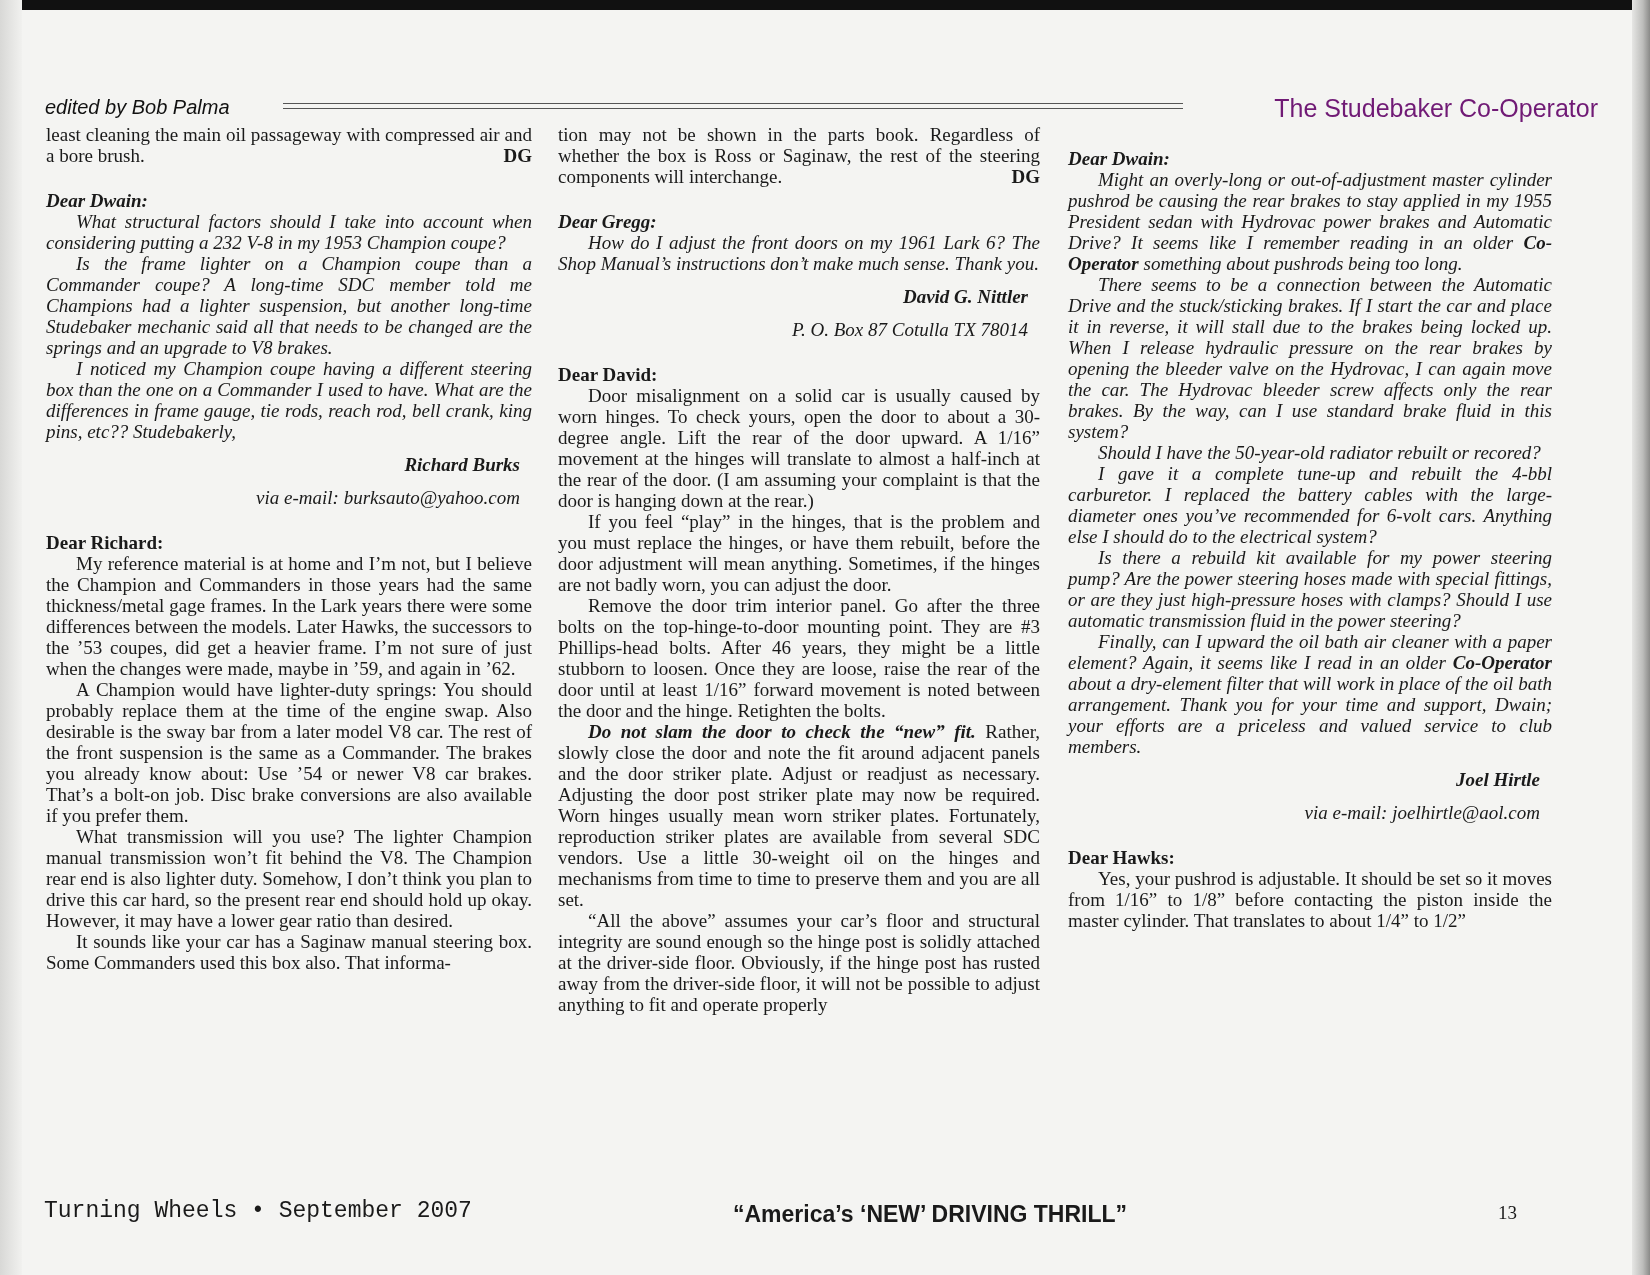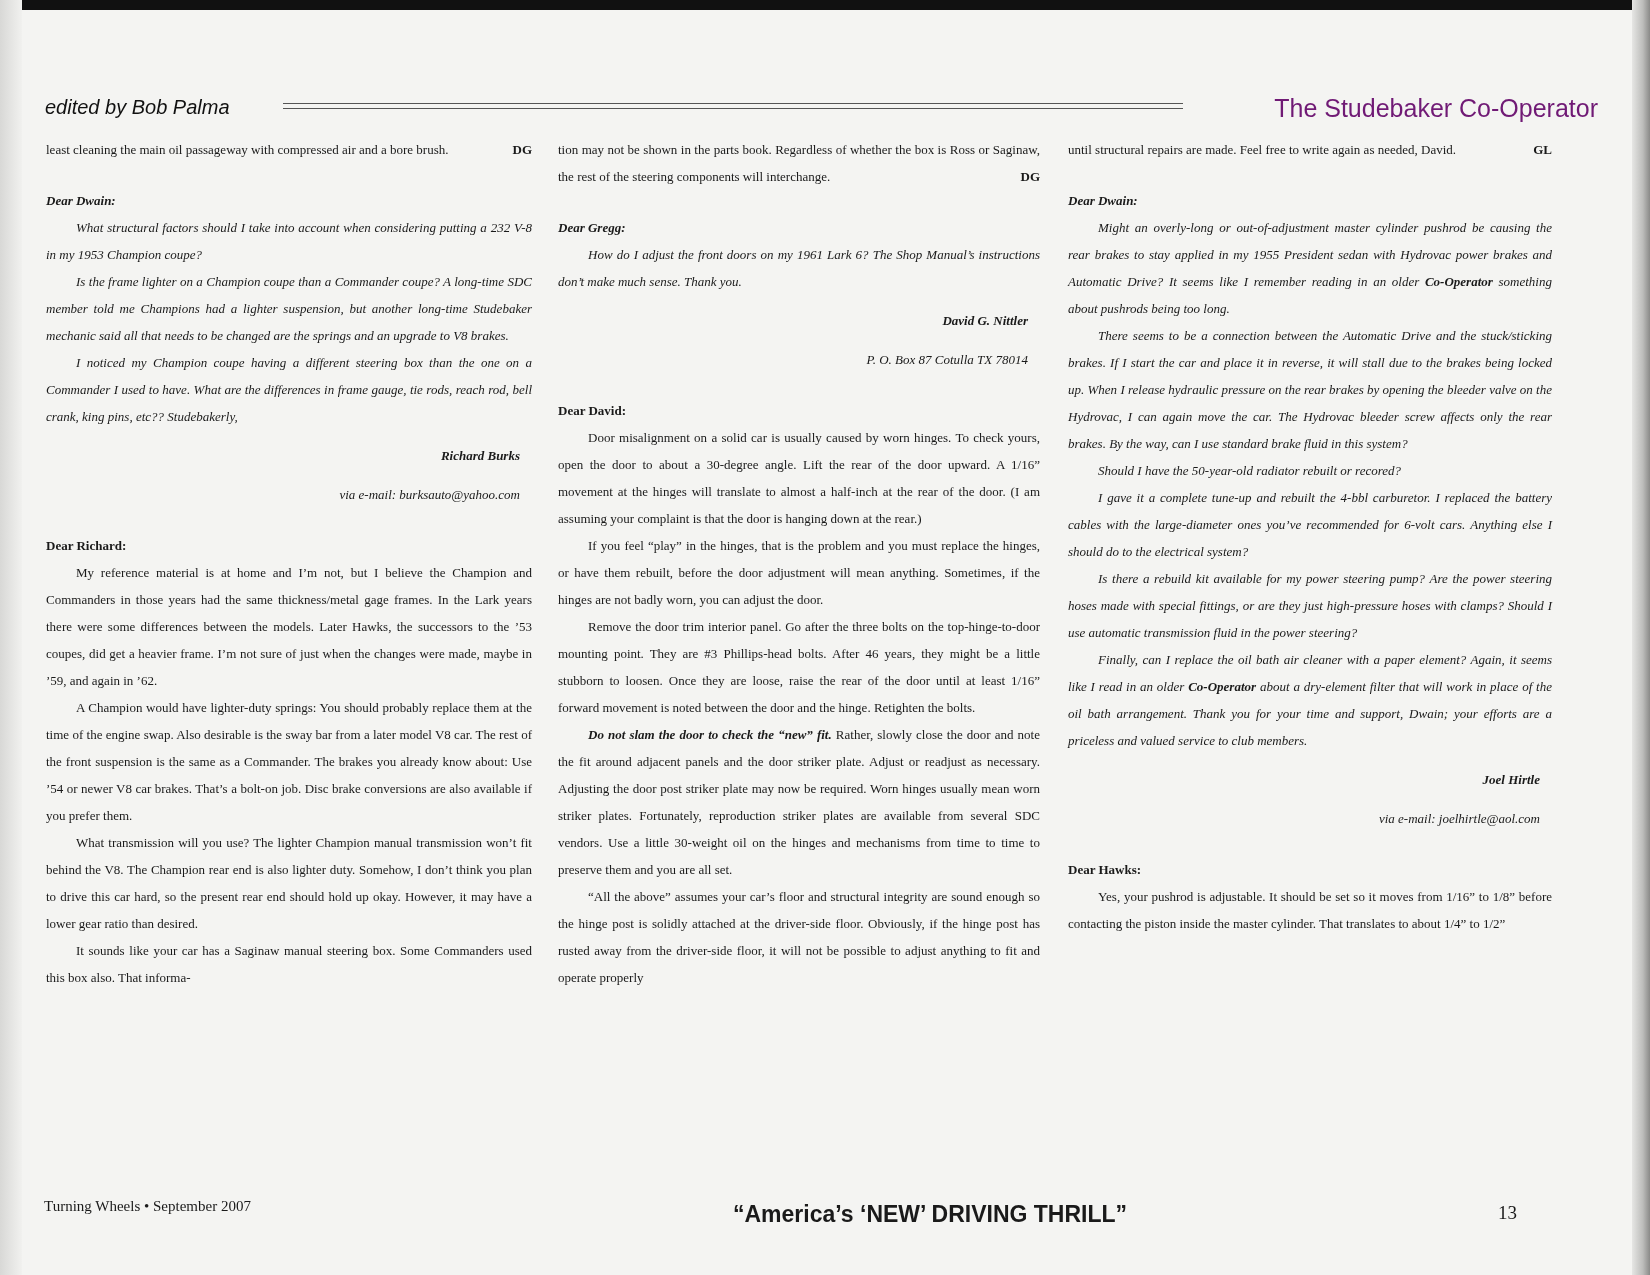--- a/index.html
+++ b/index.html
@@ -13,36 +13,36 @@
   .rightedge { position:absolute; right:0; top:0; width:18px; height:1275px;
     background:linear-gradient(to right, #e6e6e4, #bdbdbb 60%, #8a8a88); }
   .leftedge { position:absolute; left:0; top:0; width:22px; height:1275px;
     background:linear-gradient(to right, #d8d8d6, #f1f1ef); }
   .header-left { position:absolute; left:45px; top:96px;
     font-family:"Liberation Sans", sans-serif; font-size:20px; color:#111;font-style:italic; }
   .header-rule { position:absolute; left:283px; top:103px; width:900px; height:6px;
     border-top:1px solid #555; border-bottom:1px solid #555; box-sizing:border-box; }
   .header-right { position:absolute; right:52px; top:94px;
     font-family:"Liberation Sans", sans-serif; font-size:25px; color:#701a75; }
-  .col { position:absolute; top:136px; font-size:13px; line-height:27px; text-align:justify; }
+  .col { position:absolute; top:124px; font-size:19px; line-height:21px; text-align:justify; }
   .col1 { left:46px; width:486px; }
   .col2 { left:558px; width:482px; }
   .col3 { left:1068px; width:484px; }
   .p { margin:0; text-indent:30px; }
   .p.noind { text-indent:0; }
   .salute { margin:24px 0 0 0; font-weight:bold; }
   .salute.it { font-style:italic; }
   .q { font-style:italic; }
   .sig { text-align:right; margin:12px; }
   .sig-name { font-weight:bold; font-style:italic; }
   .sig-addr { font-style:italic; }
   .initials { float:right; font-weight:bold; }
   b.em { font-weight:bold; font-style:italic; }
   .footer-left { position:absolute; left:44px; top:1198px;
-    font-family:Liberation Serif, serif; font-size:15px; }
+    font-family:Liberation Mono, monospace; font-size:23px; }
   .footer-center { position:absolute; left:733px; top:1201px;
     font-family:"Liberation Sans", sans-serif; font-weight:bold; font-size:23px; }
   .footer-right { position:absolute; left:1498px; top:1202px; font-size:19px; }
 </style>
 </head>
 <body>
 
 <div class="topband"></div>
 <div class="leftedge"></div>
 <div class="rightedge"></div>
@@ -80,31 +80,27 @@
   <p class="sig sig-addr">P. O. Box 87 Cotulla TX 78014</p>
   <p class="salute">Dear David:</p>
   <p class="p"><span>Door misalignment on a solid car is usually caused by worn hinges. To check yours, open the door to about a 30-degree angle. Lift the rear of the door upward. A </span><span>1/16”</span><span> movement at the hinges will translate to almost a half-inch at the rear of the door. (I am assuming your complaint is that the door is hanging down at the rear.)</span></p>
   <p class="p">If you feel “play” in the hinges, that is the problem and you must replace the hinges, or have them rebuilt, before the door adjustment will mean anything. Sometimes, if the hinges are not badly worn, you can adjust the door.</p>
   <p class="p"><span>Remove the door trim interior panel. Go after the three bolts on the top-hinge-to-door mounting point. They are #3 Phillips-head bolts. After 46 years, they might be a little stubborn to loosen. Once they are loose, raise the rear of the door until at least </span><span>1/16”</span><span> forward movement is noted between the door and the hinge. Retighten the bolts.</span></p>
   <p class="p"><b class="em">Do not slam the door to check the “new” fit.</b><span> Rather, slowly close the door and note the fit around adjacent panels and the door striker plate. Adjust or readjust as necessary. Adjusting the door post striker plate may now be required. Worn hinges usually mean worn striker plates. Fortunately, reproduction striker plates are available from several SDC vendors. Use a little 30-weight oil on the hinges and mechanisms from time to time to preserve them and you are all set.</span></p>
   <p class="p">“All the above” assumes your car’s floor and structural integrity are sound enough so the hinge post is solidly attached at the driver-side floor. Obviously, if the hinge post has rusted away from the driver-side floor, it will not be possible to adjust anything to fit and operate properly</p>
 </div>
 
 <div class="col col3">
-  <p class="p noind">
-    <span>until structural repairs are made. Feel free to write again as needed, David.</span>
-    <span class="initials">GL</span>
-  </p>
   <p class="salute it">Dear Dwain:</p>
   <p class="p q"><span>Might an overly-long or out-of-adjustment master cylinder pushrod be causing the rear brakes to stay applied in my 1955 President sedan with Hydrovac power brakes and Automatic Drive? It seems like I remember reading in an older </span><b>Co-Operator</b><span> something about pushrods being too long.</span></p>
   <p class="p q">There seems to be a connection between the Automatic Drive and the stuck/sticking brakes. If I start the car and place it in reverse, it will stall due to the brakes being locked up. When I release hydraulic pressure on the rear brakes by opening the bleeder valve on the Hydrovac, I can again move the car. The Hydrovac bleeder screw affects only the rear brakes. By the way, can I use standard brake fluid in this system?</p>
   <p class="p q">Should I have the 50-year-old radiator rebuilt or recored?</p>
   <p class="p q">I gave it a complete tune-up and rebuilt the 4-bbl carburetor. I replaced the battery cables with the large-diameter ones you’ve recommended for 6-volt cars. Anything else I should do to the electrical system?</p>
   <p class="p q">Is there a rebuild kit available for my power steering pump? Are the power steering hoses made with special fittings, or are they just high-pressure hoses with clamps? Should I use automatic transmission fluid in the power steering?</p>
-  <p class="p q"><span>Finally, can I replace the oil bath air cleaner with a paper element? Again, it seems like I read in an older </span><b>Co-Operator</b><span> about a dry-element filter that will work in place of the oil bath arrangement. Thank you for your time and support, Dwain; your efforts are a priceless and valued service to club members.</span></p>
+  <p class="p q"><span>Finally, can I upward the oil bath air cleaner with a paper element? Again, it seems like I read in an older </span><b>Co-Operator</b><span> about a dry-element filter that will work in place of the oil bath arrangement. Thank you for your time and support, Dwain; your efforts are a priceless and valued service to club members.</span></p>
   <p class="sig sig-name">Joel Hirtle</p>
   <p class="sig sig-addr">via e-mail: joelhirtle@aol.com</p>
   <p class="salute">Dear Hawks:</p>
   <p class="p"><span>Yes, your pushrod is adjustable. It should be set so it moves from </span><span>1/16”</span><span> to </span><span>1/8”</span><span> before contacting the piston inside the master cylinder. That translates to about </span><span>1/4”</span><span> to </span><span>1/2”</span></p>
 </div>
 
 <div class="footer-left">Turning Wheels  •  September 2007</div>
 <div class="footer-center">“America’s ‘NEW’ DRIVING THRILL”</div>
 <div class="footer-right">13</div>
 

